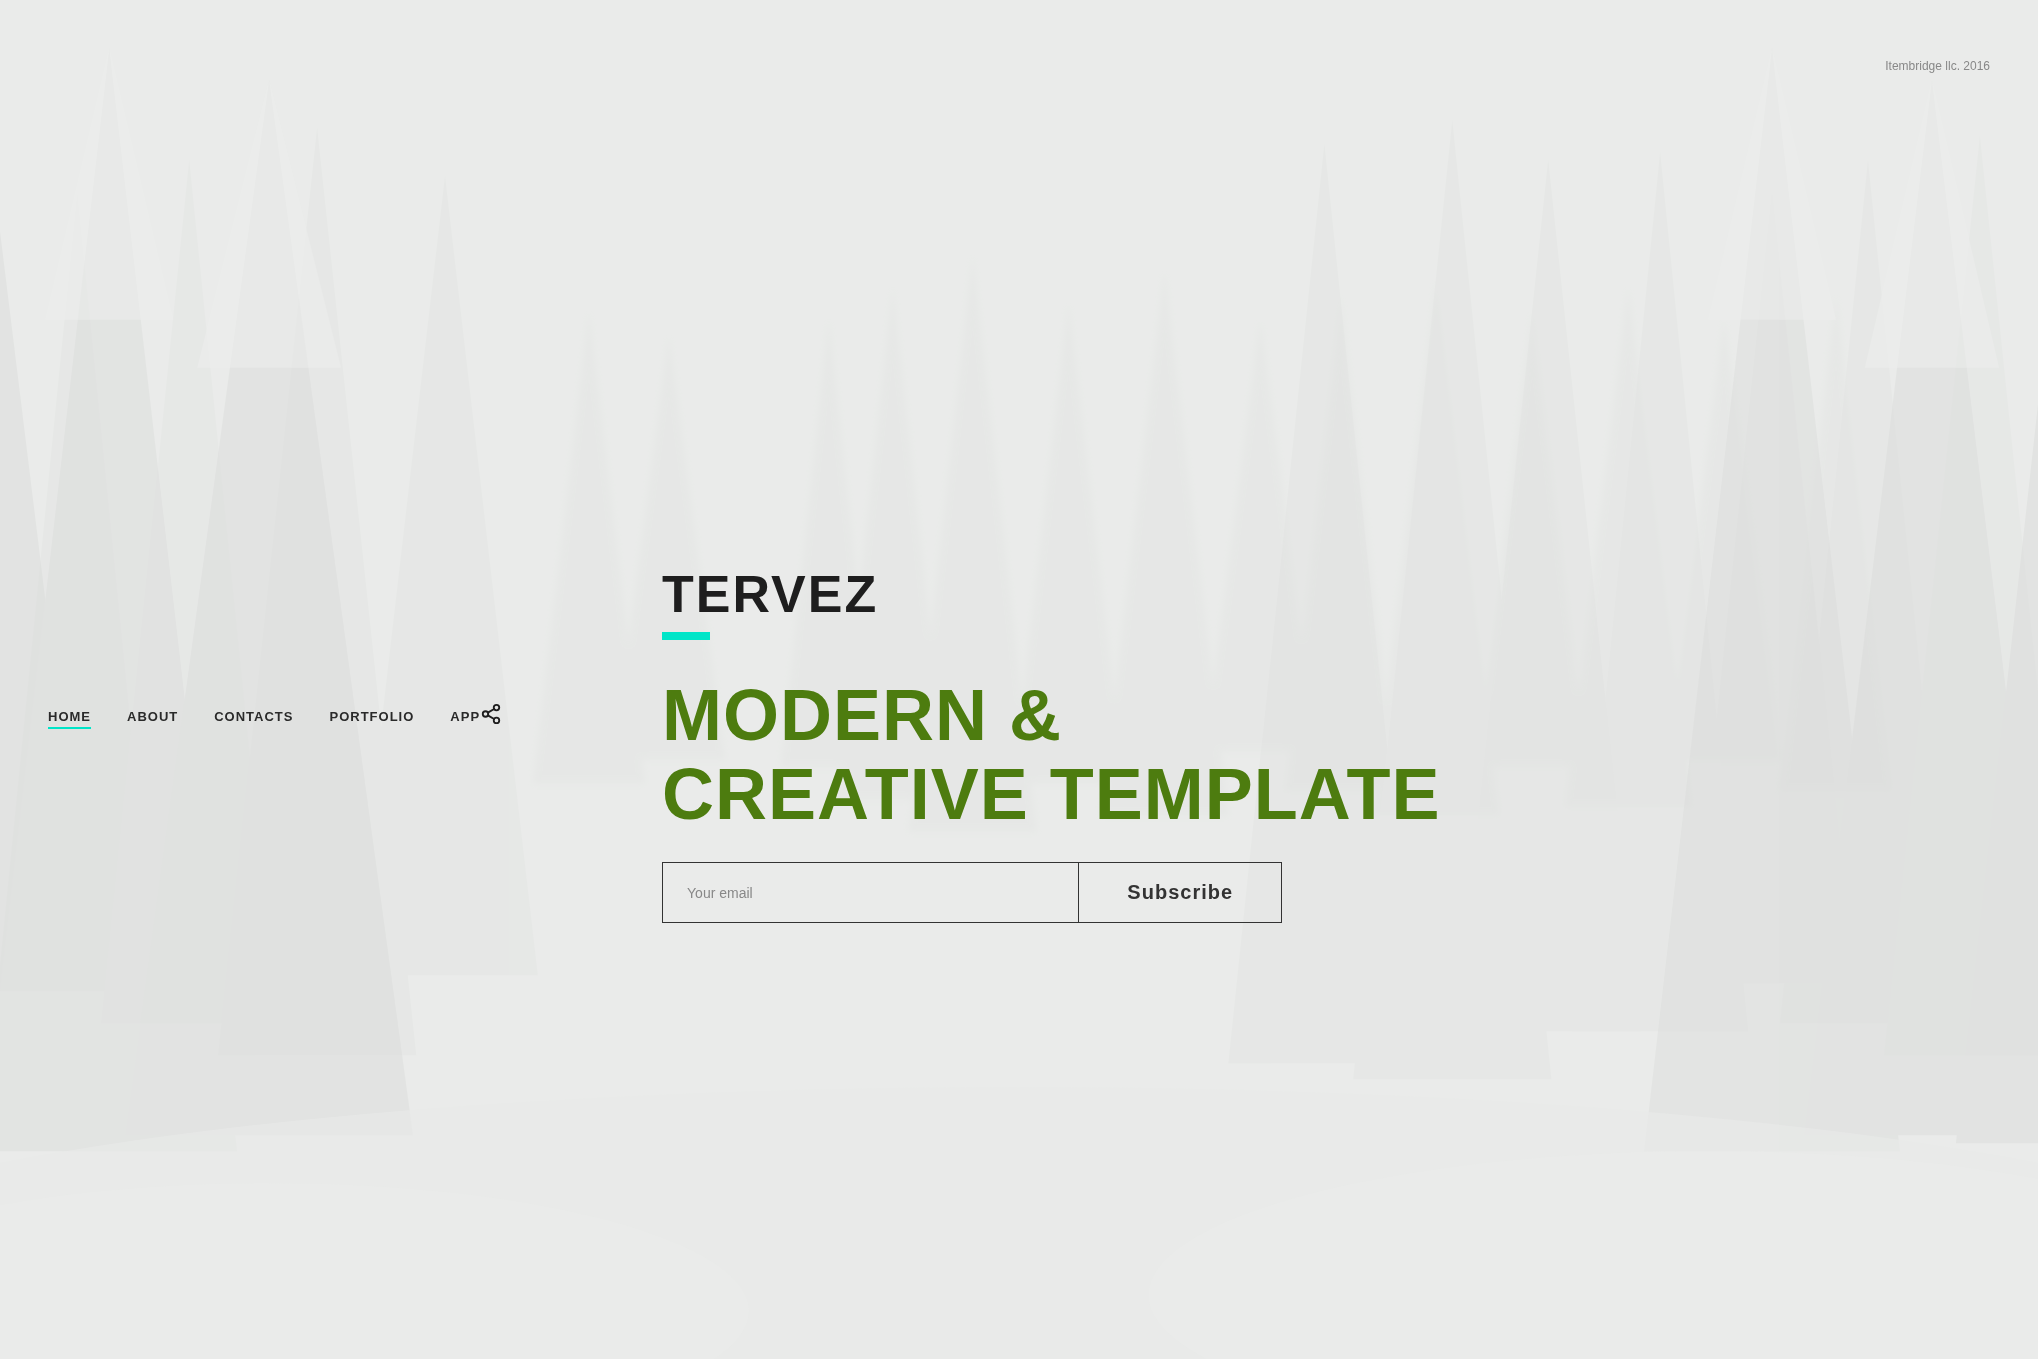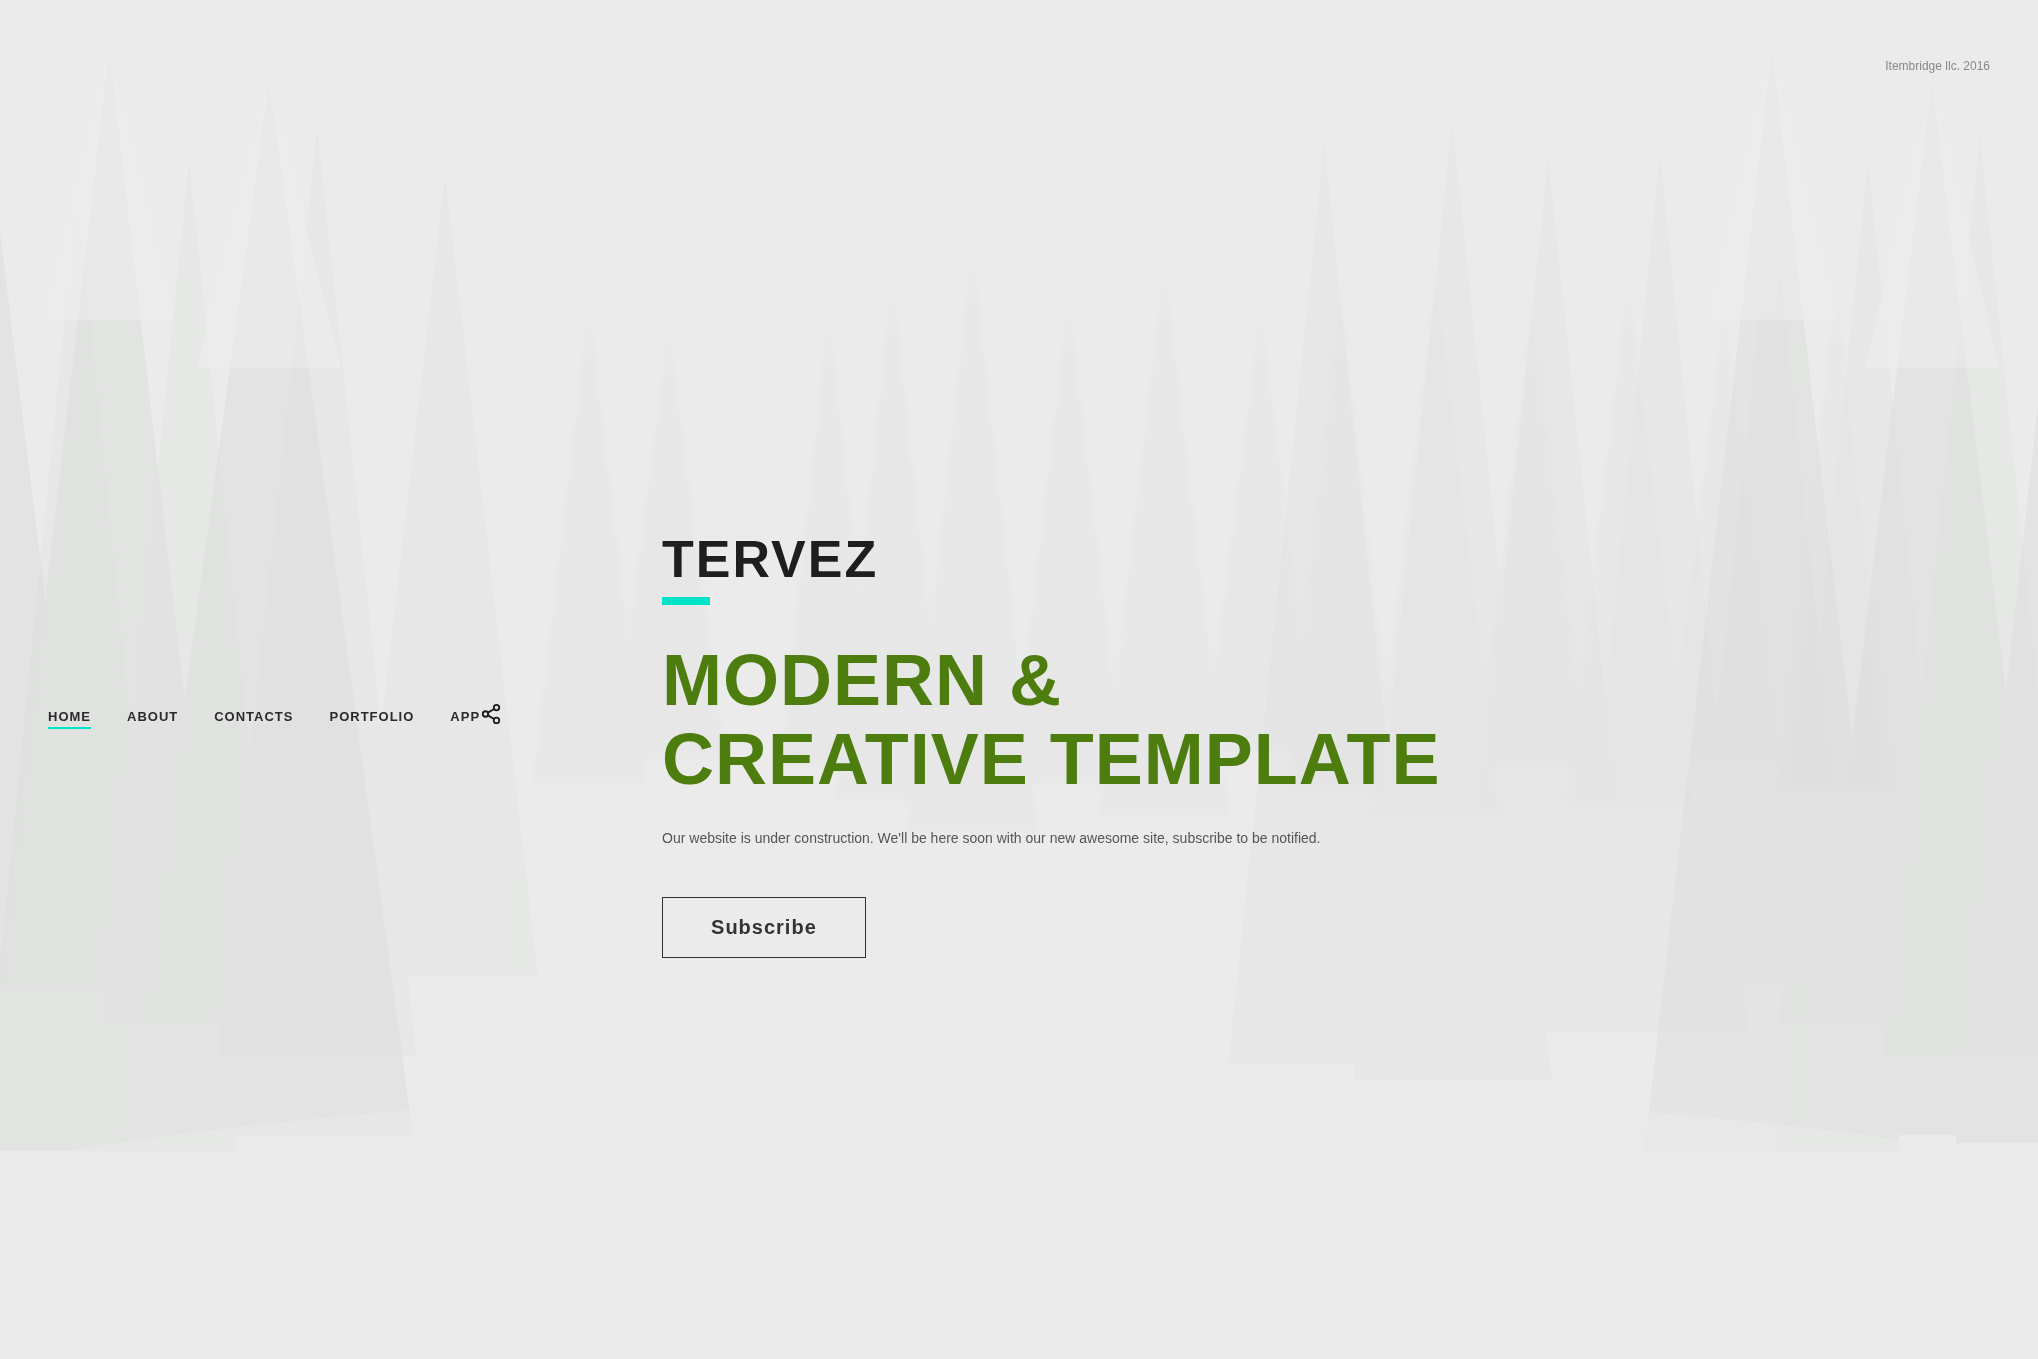--- a/index.html
+++ b/index.html
@@ -275,22 +275,22 @@
     </div>
   </nav>
 
   <div class="hero-content">
     <h1 class="brand-title">TERVEZ</h1>
     <div class="accent-bar"></div>
     <h2 class="main-headline">
       <span>MODERN &amp;</span><br>
       <span>CREATIVE TEMPLATE</span>
     </h2>
-    <p class="subtitle">Our website is under construction. We'll be here soon with our new awesome site, subscribe to be notified.</p>
     <div class="subscribe-form">
+      <input class="email-input" type="email" placeholder="Your email" style="">
       <button class="subscribe-btn">Subscribe</button>
     </div>
   </div>
 
   <footer class="footer">
     <span class="footer-text">Itembridge llc. 2016</span>
   </footer>
 </div>
 
 </body></html>

